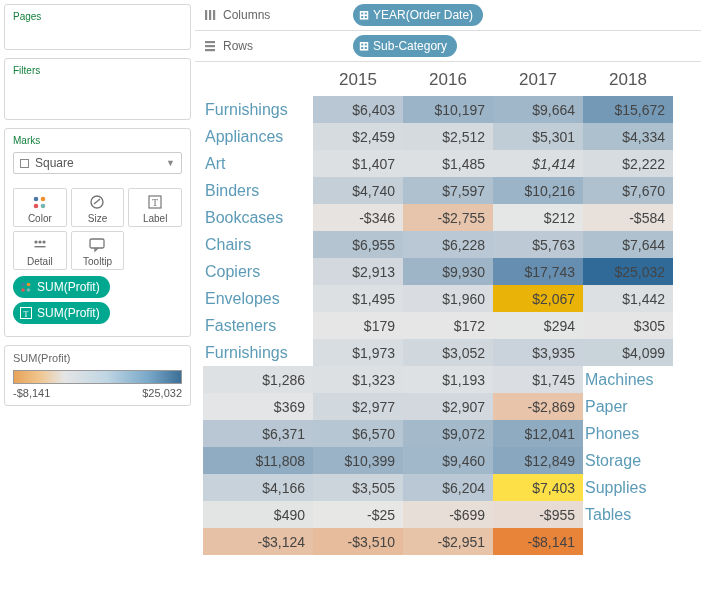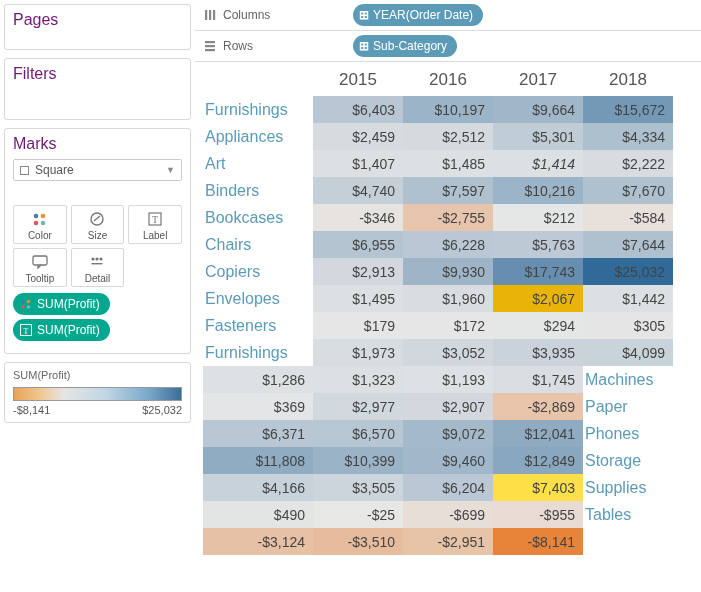--- a/index.html
+++ b/index.html
@@ -16,36 +16,36 @@
   .right-col { flex: 1; min-width: 0; }
 
   .panel {
     border: 1px solid #d8d8d8;
     border-radius: 3px;
     padding: 6px 8px;
     margin-bottom: 8px;
     background: #fff;
     position: relative;
   }
-  .panel-title { color: #701a75; font-size: 16px; margin-bottom: 6px; }
+  .panel-title { color: #15803d; font-size: 10px; margin-bottom: 6px; }
   .panel.pages { height: 46px; }
   .panel.filters { height: 62px; }
   .panel.marks { padding-bottom: 8px; }
   .panel.marks .panel-title { margin-bottom: 6px; }
 
   .mark-type {
     border: 1px solid #ccc;
     border-radius: 2px;
     padding: 3px 6px;
     font-size: 12px;
     display: flex;
     align-items: center;
     justify-content: space-between;
     color: #555;
-    margin-bottom: 24px;
+    margin-bottom: 14px;
   }
   .mark-type .sq { width: 9px; height: 9px; border: 1px solid #888; display: inline-block; margin-right: 6px; }
   .mark-type .caret { font-size: 9px; color: #888; }
 
   .mark-grid { display: grid; grid-template-columns: repeat(3, 1fr); gap: 4px; margin-bottom: 4px; }
   .mark-btn {
     border: 1px solid #d8d8d8;
     border-radius: 2px;
     text-align: center;
     padding: 3px 2px 2px;
@@ -189,37 +189,37 @@
                 <text x="8" y="12" text-anchor="middle" font-size="10" fill="#777" font-family="serif">T</text>
               </svg>
           </div>
           <div class="lbl">Label</div>
         </div>
       </div>
 
       <div class="mark-grid2">
         <div class="mark-btn">
           <div class="ic">
-            <svg width="18" height="16">
-                <rect x="2" y="2" width="14" height="9" rx="1.5" fill="none" stroke="#777" stroke-width="1.3"></rect>
-                <path d="M7 11 L7 14 L10 11" fill="none" stroke="#777" stroke-width="1.3"></path>
-              </svg>
-          </div>
-          <div class="lbl">Tooltip</div>
-        </div>
-        <div class="mark-btn">
-          <div class="ic">
             <svg width="16" height="16">
                 <circle cx="4" cy="5" r="1.6" fill="#777"></circle>
                 <circle cx="8" cy="5" r="1.6" fill="#777"></circle>
                 <circle cx="12" cy="5" r="1.6" fill="#777"></circle>
                 <rect x="2.5" y="9" width="11" height="1.4" fill="#777"></rect>
               </svg>
           </div>
           <div class="lbl">Detail</div>
+        </div>
+        <div class="mark-btn">
+          <div class="ic">
+            <svg width="18" height="16">
+                <rect x="2" y="2" width="14" height="9" rx="1.5" fill="none" stroke="#777" stroke-width="1.3"></rect>
+                <path d="M7 11 L7 14 L10 11" fill="none" stroke="#777" stroke-width="1.3"></path>
+              </svg>
+          </div>
+          <div class="lbl">Tooltip</div>
         </div>
         <div class="mark-btn"></div>
       </div>
 
       <div>
         <div class="pill green">
           <span class="pic">
             <svg width="12" height="12">
                 <circle cx="3" cy="3.5" r="1.8" fill="#4e79a7"></circle>
                 <circle cx="8.5" cy="3.5" r="1.8" fill="#f28e2b"></circle>

